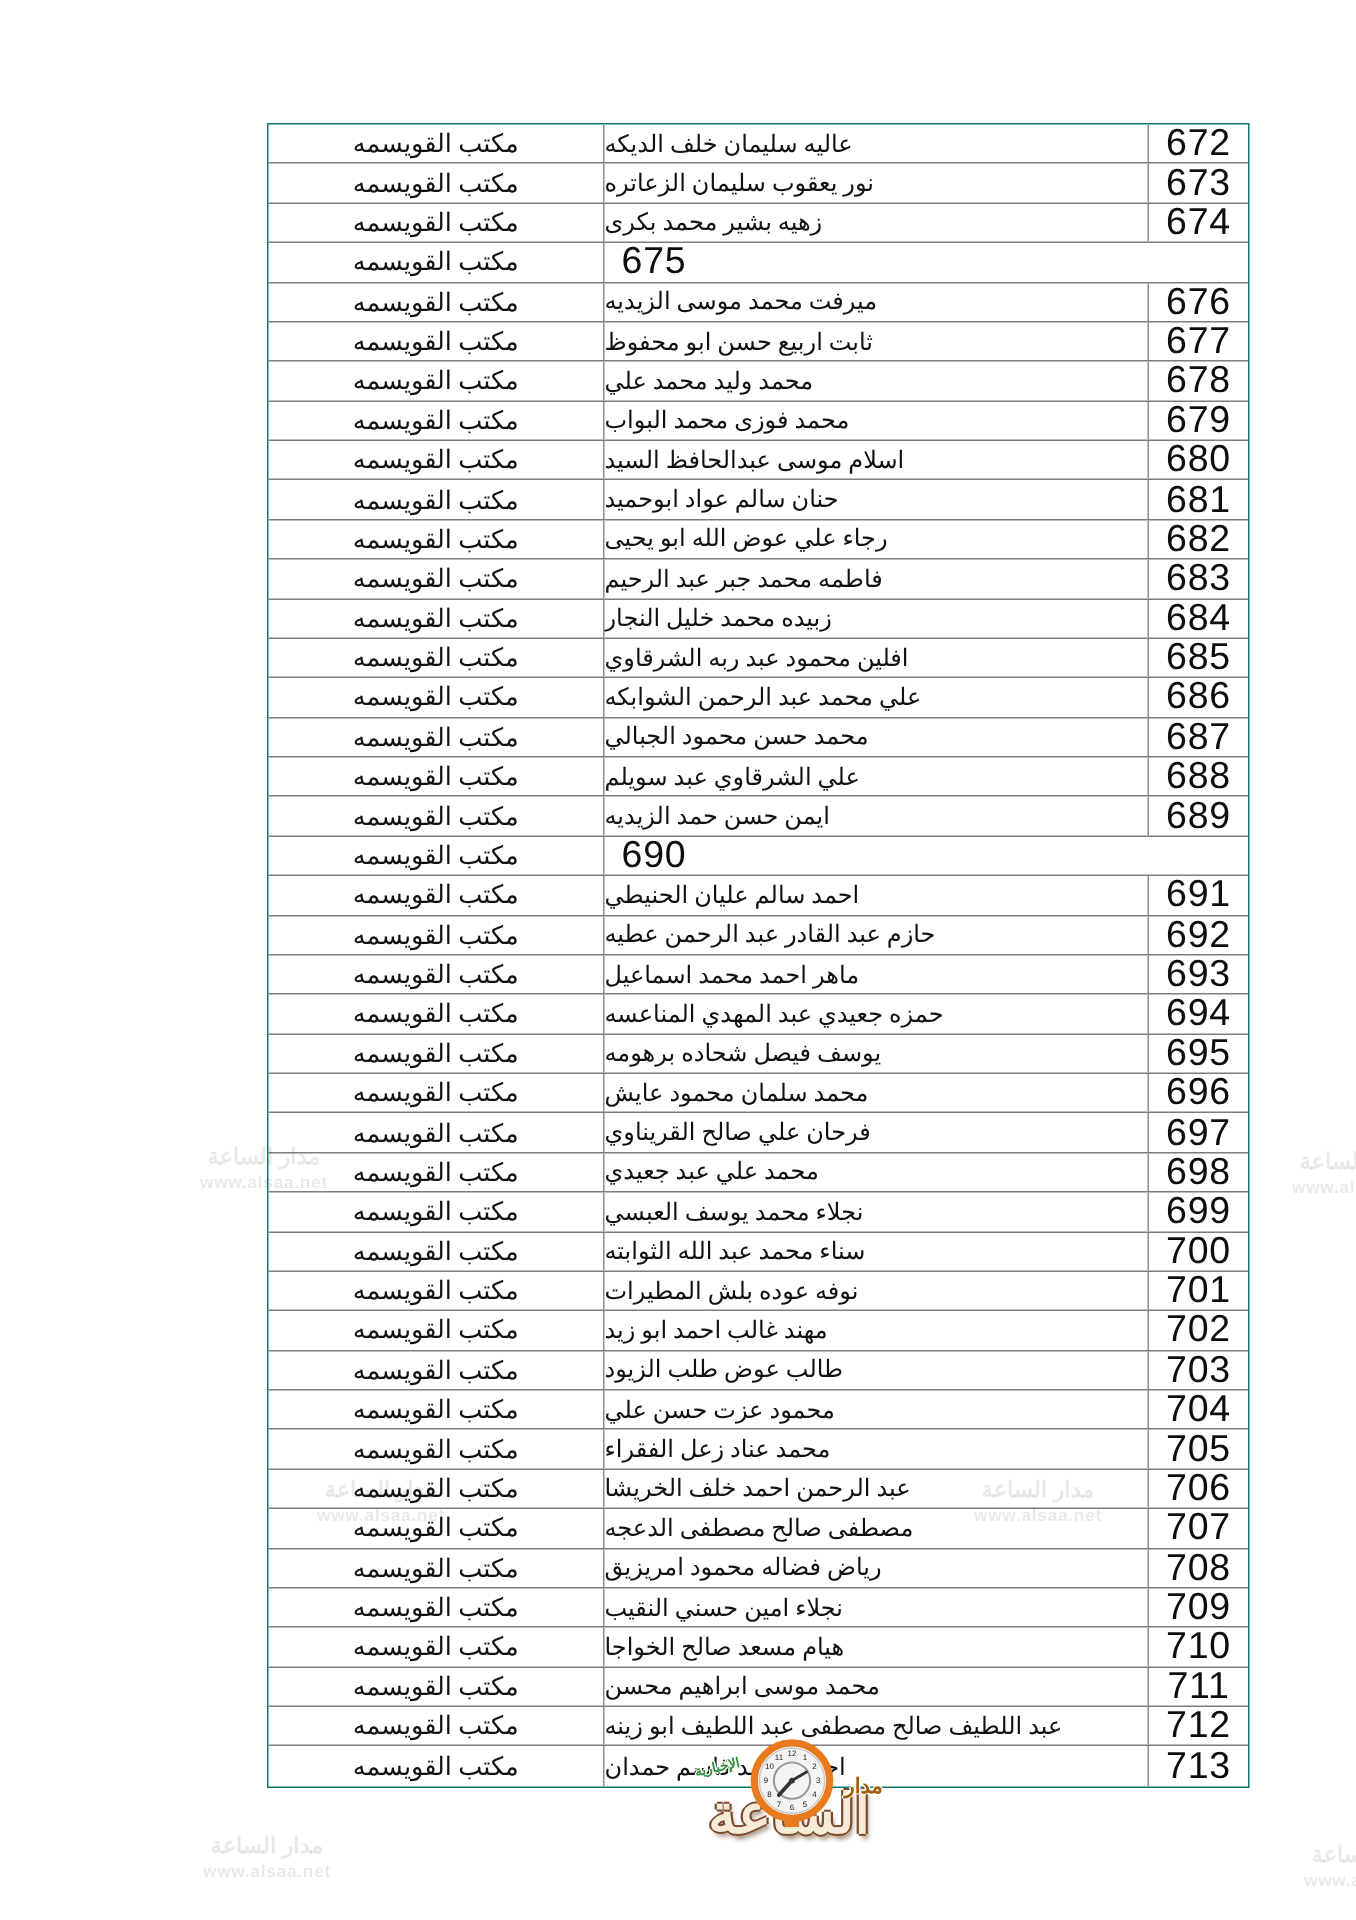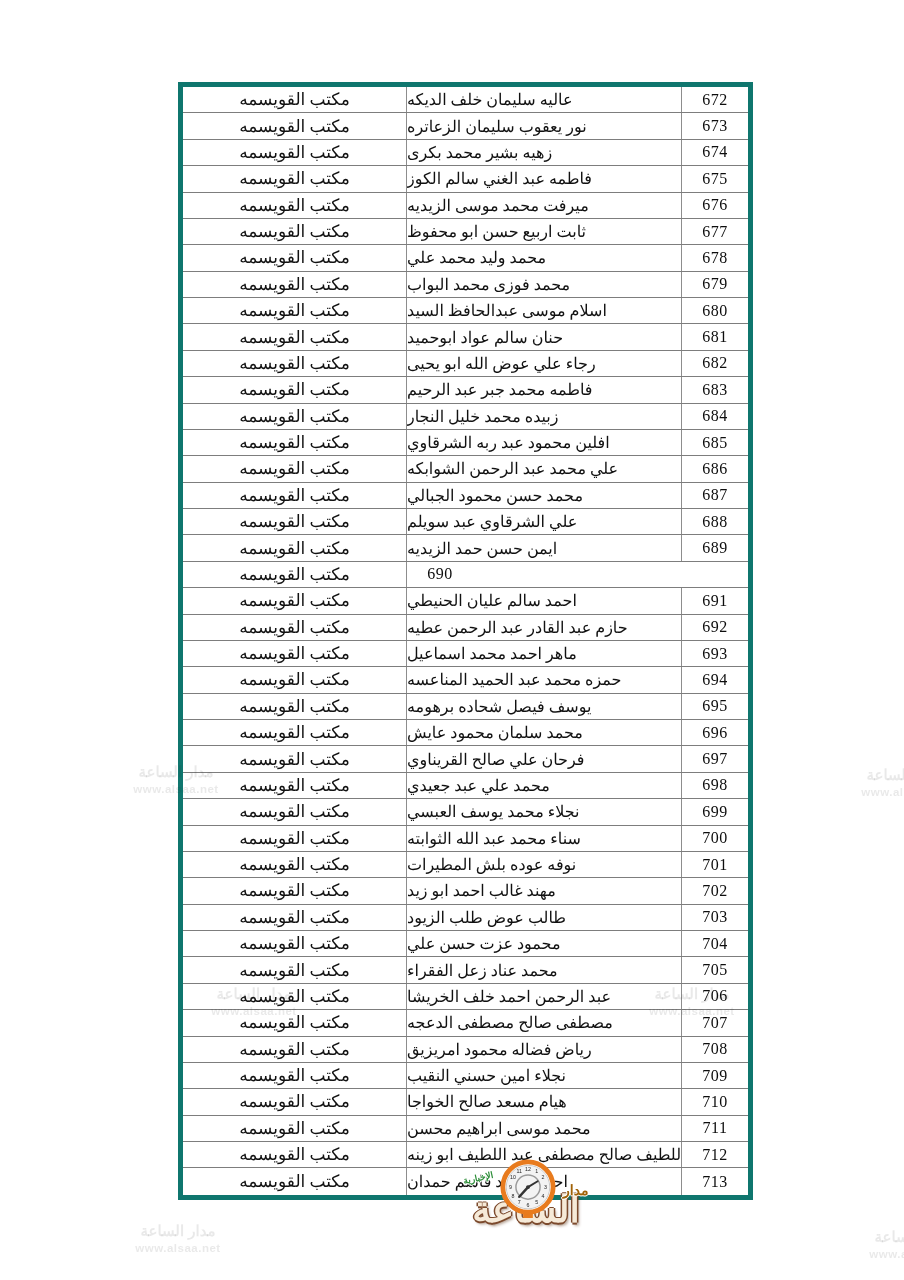--- a/index.html
+++ b/index.html
@@ -8,22 +8,22 @@
     width:904px;height:1280px;
     background:#ffffff;
     overflow:hidden;
     font-family:"Liberation Serif", serif;
     color:#111;
   }
   
   #records-table{
     position:absolute;
     left:178px;top:82px;
-    width:575px;
-    border:5px solid #0f766e;
+    width:655px;
+    border:1px solid #0f766e;
     box-sizing:border-box;
     background:#fff;
   }
   .row{
     display:flex;
     height:26.38px;
     box-sizing:border-box;
     border-bottom:1px solid #7d7d7d;
   }
   .row:last-child{border-bottom:none;}
@@ -43,22 +43,22 @@
     flex:1;
     border-right:1px solid #8d8d8d;
     justify-content:flex-end;
     padding-right:7px;
     font-size:16px;
     direction:rtl;
   }
   .cell-num{
     width:66px;
     justify-content:center;
-    font-family:Liberation Serif, serif;
-    font-size:16px;
+    font-family:Liberation Sans, sans-serif;
+    font-size:25px;
     letter-spacing:0.5px;
     color:#0d0d0d;
   }
   
   .watermark{
     position:absolute;
     width:132px;
     text-align:center;
     color:rgba(40,40,40,0.10);
     font-family:"Liberation Sans", sans-serif;
@@ -126,21 +126,20 @@
     </div>
 
     <div class="row">
       <div class="cell cell-office">مكتب القويسمه</div>
       <div class="cell cell-name">زهيه بشير محمد بكرى</div>
       <div class="cell cell-num">674</div>
     </div>
 
     <div class="row">
       <div class="cell cell-office">مكتب القويسمه</div>
-      <div class="cell cell-name">فاطمه عبد الغني سالم الكوز</div>
       <div class="cell cell-num">675</div>
     </div>
 
     <div class="row">
       <div class="cell cell-office">مكتب القويسمه</div>
       <div class="cell cell-name">ميرفت محمد موسى الزيديه</div>
       <div class="cell cell-num">676</div>
     </div>
 
     <div class="row">
@@ -239,21 +238,21 @@
     </div>
 
     <div class="row">
       <div class="cell cell-office">مكتب القويسمه</div>
       <div class="cell cell-name">ماهر احمد محمد اسماعيل</div>
       <div class="cell cell-num">693</div>
     </div>
 
     <div class="row">
       <div class="cell cell-office">مكتب القويسمه</div>
-      <div class="cell cell-name">حمزه محمد عبد الحميد المناعسه</div>
+      <div class="cell cell-name">حمزه جعيدي عبد المهدي المناعسه</div>
       <div class="cell cell-num">694</div>
     </div>
 
     <div class="row">
       <div class="cell cell-office">مكتب القويسمه</div>
       <div class="cell cell-name">يوسف فيصل شحاده برهومه</div>
       <div class="cell cell-num">695</div>
     </div>
 
     <div class="row">

